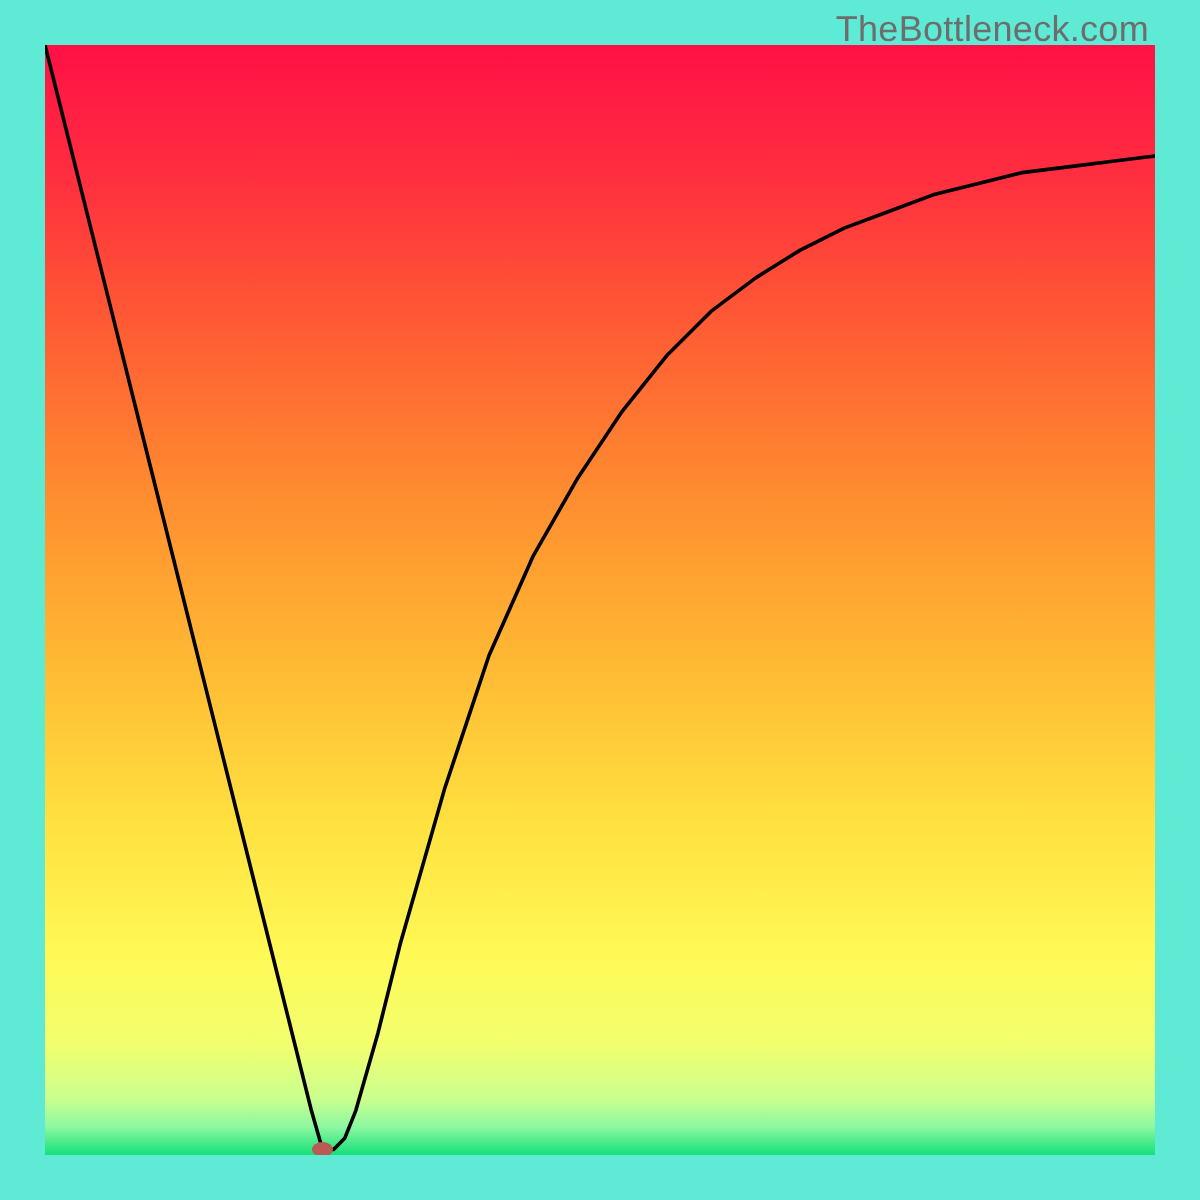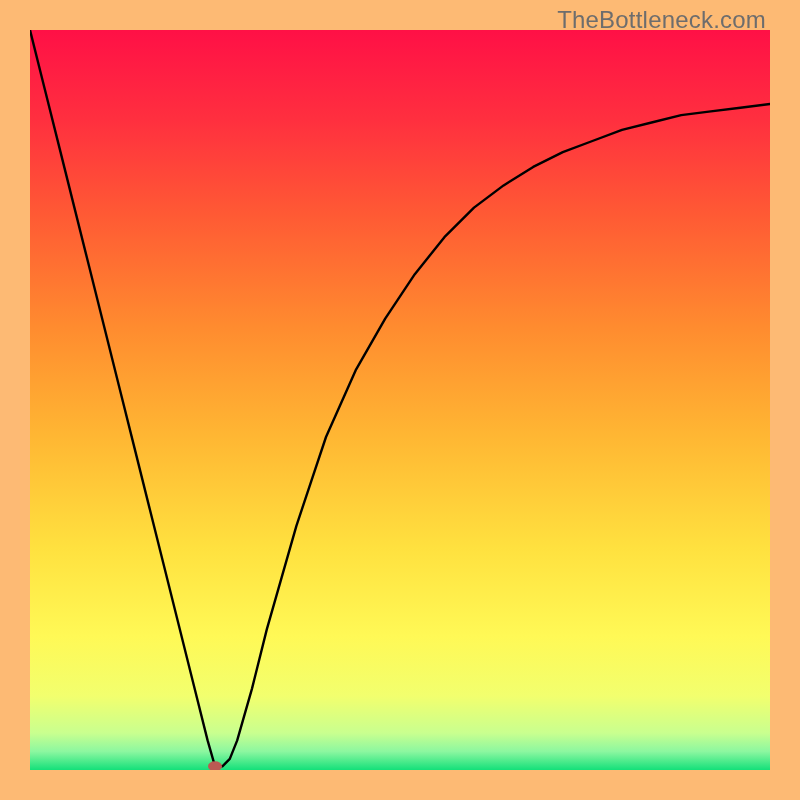--- a/index.html
+++ b/index.html
@@ -7,21 +7,21 @@
     padding: 0;
     width: 800px;
     height: 800px;
     background: #000;
     font-family: Arial, Helvetica, sans-serif;
   }
   .outer {
     position: relative;
     width: 800px;
     height: 800px;
-    background: #fdba74;
+    background: #5eead4;
   }
   .plot-area {
     position: absolute;
     left: 30px;
     top: 30px;
     width: 740px;
     height: 740px;
     overflow: hidden;
   }
   .watermark {

